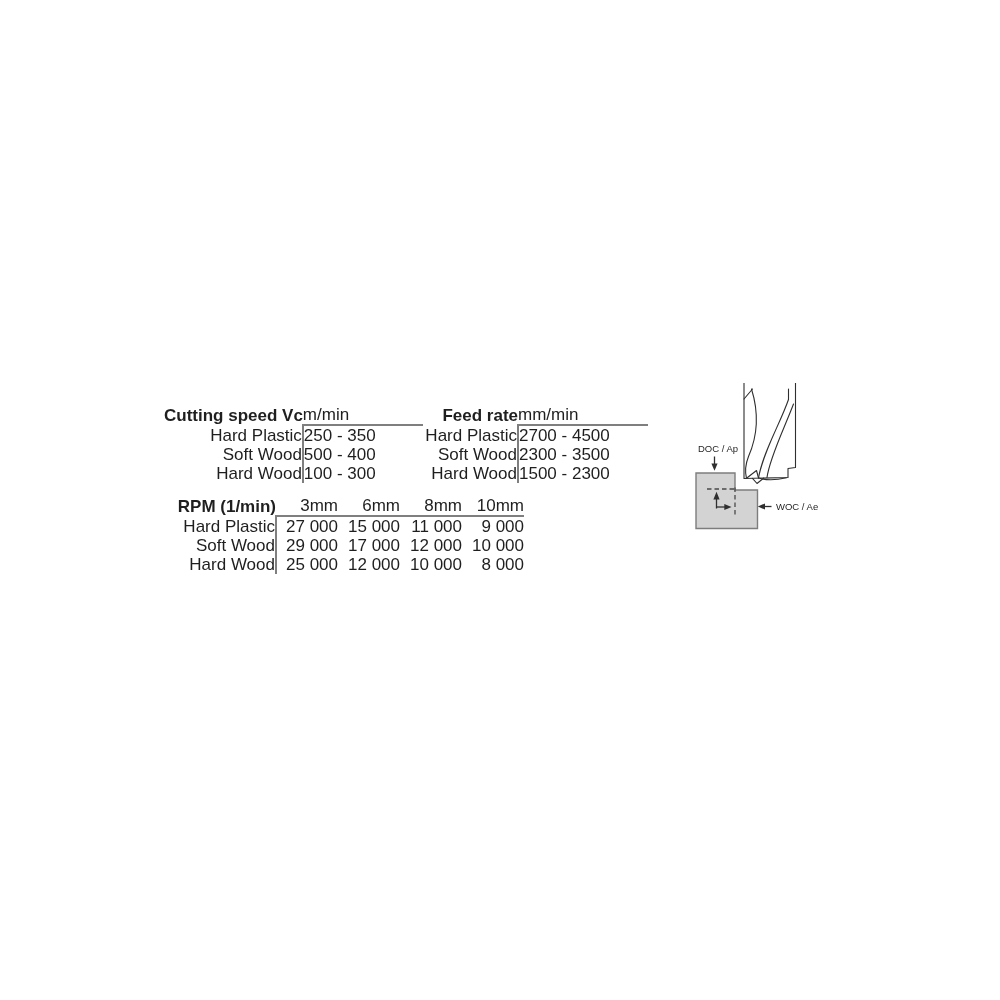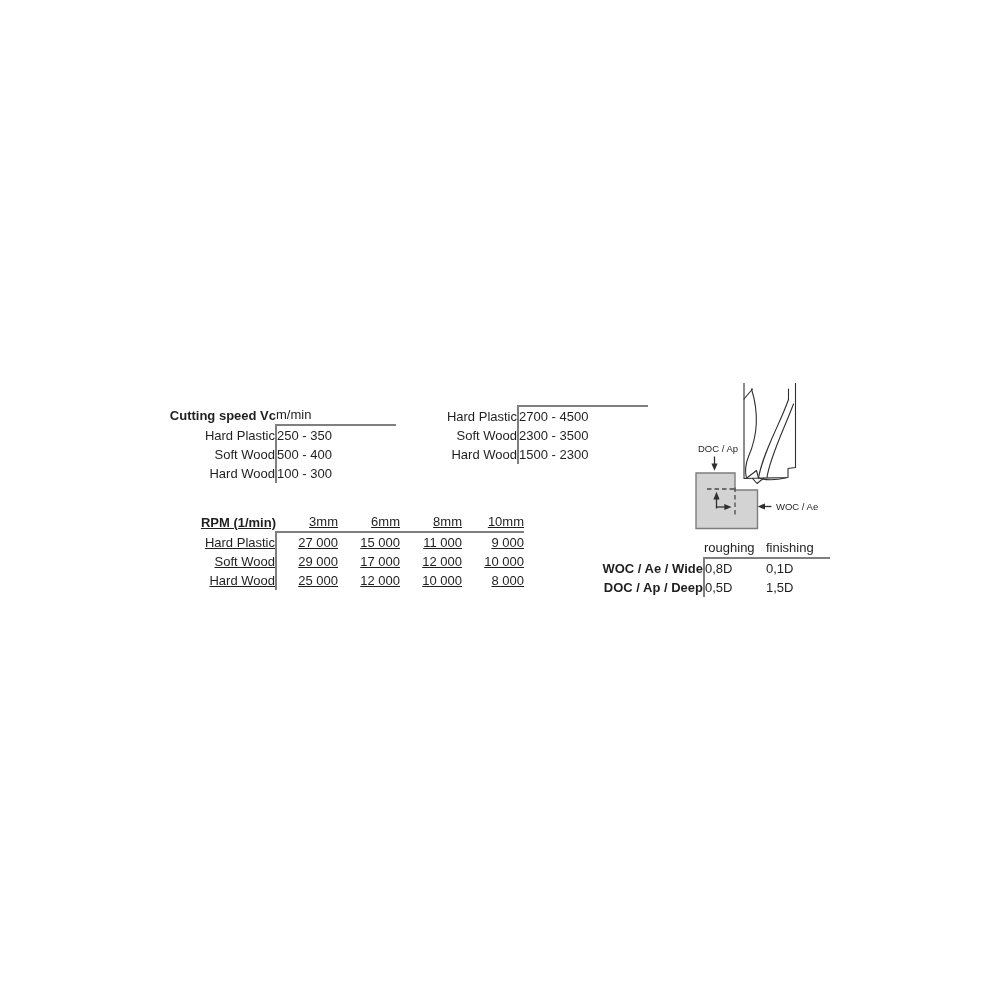--- a/index.html
+++ b/index.html
@@ -8,41 +8,41 @@
     width: 1000px; height: 1000px;
     background: #ffffff;
     overflow: hidden;
     font-family: "Liberation Sans", sans-serif;
     color: #1f1f1f;
   }
   table.ptable {
     position: absolute;
     border-collapse: collapse;
     table-layout: fixed;
-    font-size: 13px;
+    font-size: 17px;
     color: #1f1f1f;
   }
   .ptable td {
     height: 19px;
     line-height: 19px;
     padding: 0;
     white-space: nowrap;
     vertical-align: middle;
     overflow: visible;
   }
   .lbl  { text-align: right; padding-right: 4px; }
   .bold { font-weight: bold; }
   .ctr  { text-align: left; }
   .num  { text-align: right; padding-right: 12px; margin-left: 14px; }
   .bt   { border-top: 2px solid #7f7f7f; }
   .bl   { border-left: 2px solid #7f7f7f; }
 
   #tbl-cutting-speed { left: 164px; top: 405px; }
   #tbl-feed-rate     { left: 406px; top: 405px; }
-  #tbl-rpm           { left: 166px; top: 512px; text-decoration: underline; }
+  #tbl-rpm           { left: 166px; top: 496px; }
   #tbl-engagement    { left: 592px; top: 538px; }
 
   #diagram { position: absolute; left: 680px; top: 383px; }
   #diagram text {
     font-family: "Liberation Sans", sans-serif;
     font-size: 9.5px;
     fill: #1f1f1f;
   }
 </style>
 </head>
@@ -74,20 +74,24 @@
     </tr>
   </tbody>
     </table>
 
   <table class="ptable" id="tbl-feed-rate">
     <colgroup>
         <col style="width:112px">
         <col style="width:130px">
       </colgroup>
     <tbody>
+        <tr>
+      <td class="lbl bold">Feed rate</td>
+      <td class="ctr">mm/min</td>
+    </tr>
     <tr>
       <td class="lbl">Hard Plastic</td>
       <td class="ctr bt bl">2700 - 4500</td>
     </tr>
     <tr>
       <td class="lbl">Soft Wood</td>
       <td class="ctr bl">2300 - 3500</td>
     </tr>
     <tr>
       <td class="lbl">Hard Wood</td>
@@ -129,44 +133,20 @@
     <tr>
       <td class="lbl">Hard Wood</td>
       <td class="num bl">25 000</td>
       <td class="num">12 000</td>
       <td class="num">10 000</td>
       <td class="num">8 000</td>
     </tr>
   </tbody>
     </table>
 
-  <table class="ptable" id="tbl-engagement">
-    <colgroup>
-        <col style="width:112px">
-        <col style="width:62px">
-        <col style="width:64px">
-      </colgroup>
-    <tbody>
-        <tr>
-      <td></td>
-      <td class="ctr">roughing</td>
-      <td class="ctr">finishing</td>
-    </tr>
-    <tr>
-      <td class="lbl bold">WOC / Ae / Wide</td>
-      <td class="ctr bt bl">0,8D</td>
-      <td class="ctr bt">0,1D</td>
-    </tr>
-    <tr>
-      <td class="lbl bold">DOC / Ap / Deep</td>
-      <td class="ctr bl">0,5D</td>
-      <td class="ctr">1,5D</td>
-    </tr>
-  </tbody>
-    </table>
 
   <svg id="diagram" width="155" height="150" viewBox="680 383 155 150">
 
     <path d="M696 473 L735 473 L735 490 L757.5 490 L757.5 528.5 L696 528.5 Z" fill="#d3d3d3" stroke="#7d7d7d" stroke-width="1.4"></path>
 
     <g stroke="#4a4a4a" stroke-width="1.3" stroke-dasharray="4.5 3" fill="none">
       <path d="M707 489 L736 489"></path>
       <path d="M735 487.5 L735 517"></path>
     </g>
 

